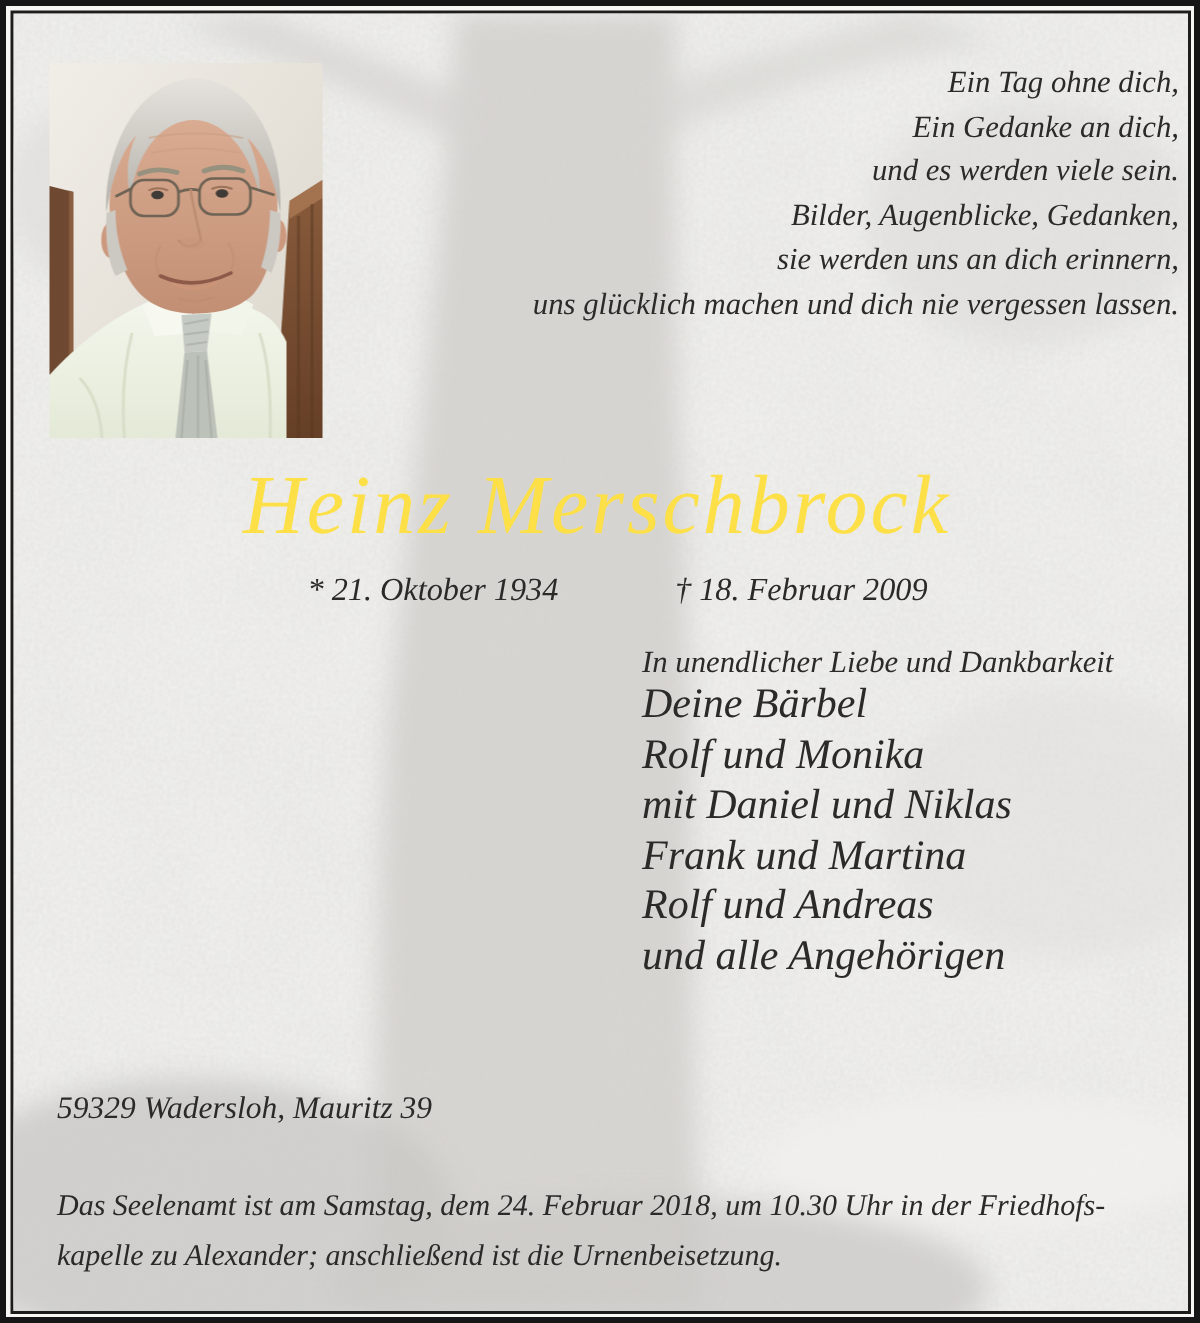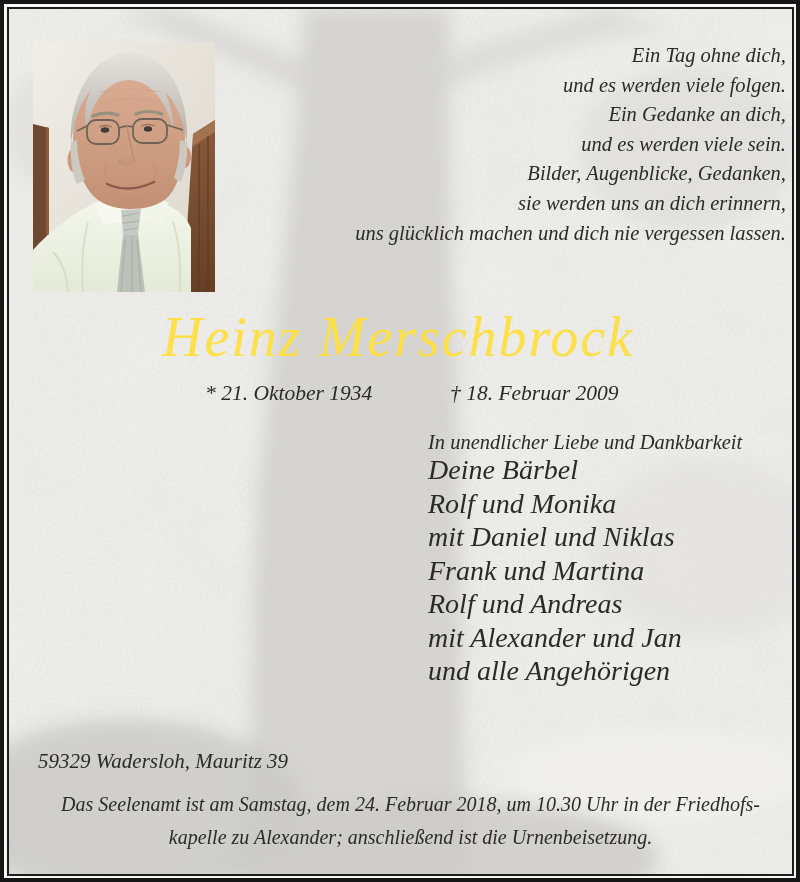--- a/index.html
+++ b/index.html
@@ -31,24 +31,24 @@
   }
   .dates { position:absolute; top:381px; left:0; width:648px; height:30px; font-size:21.5px; }
   .date-birth { position:absolute; left:205px; top:0; white-space:nowrap; }
   .date-death { position:absolute; left:450px; top:0; white-space:nowrap; }
 
   .tribute { position:absolute; left:428px; top:431px; font-size:20.5px; white-space:nowrap; }
 
   .mourners { position:absolute; left:428px; top:453px; font-size:28px; line-height:33.5px; }
   .mourners .line { white-space:nowrap; }
 
-  .address { position:absolute; left:38px; top:726px; font-size:21px; white-space:nowrap;margin-top:23px; }
+  .address { position:absolute; left:38px; top:726px; font-size:21px; white-space:nowrap; }
 
   .service { position:absolute; left:38px; top:788px; width:745px; font-size:20px; line-height:32.5px; }
-  .service .line { white-space:nowrap;text-align:center; }
+  .service .line { white-space:nowrap; }
 </style>
 </head>
 <body>
 
 <div class="page">
 
   <div class="frame-white"></div>
   <div class="frame-line"></div>
 
   <div class="paper">
@@ -168,21 +168,20 @@
         <path d="M74,122 Q68,132 74,142 M119,120 Q126,130 120,140" stroke="#c29175" stroke-width="1.5" fill="none" opacity="0.8"></path>
         <path d="M74,142 Q96,152 121,140" stroke="#8d5a49" stroke-width="2.4" fill="none" stroke-linecap="round"></path>
         <path d="M82,147 Q97,154 112,146" stroke="#cf9577" stroke-width="1.8" fill="none" opacity="0.7"></path>
         <path d="M86,157 Q97,161 109,156" stroke="#bd8c70" stroke-width="1.4" fill="none" opacity="0.6"></path>
       </g>
     </svg>
   </div>
 
   <div class="poem txt">
     <div class="line">Ein Tag ohne dich,</div>
-    <div class="line">und es werden viele folgen.</div>
     <div class="line">Ein Gedanke an dich,</div>
     <div class="line">und es werden viele sein.</div>
     <div class="line">Bilder, Augenblicke, Gedanken,</div>
     <div class="line">sie werden uns an dich erinnern,</div>
     <div class="line">uns glücklich machen und dich nie vergessen lassen.</div>
   </div>
 
   <div class="name">Heinz Merschbrock</div>
 
   <div class="dates txt">
@@ -191,21 +190,20 @@
   </div>
 
   <div class="tribute txt">In unendlicher Liebe und Dankbarkeit</div>
 
   <div class="mourners txt">
     <div class="line">Deine Bärbel</div>
     <div class="line">Rolf und Monika</div>
     <div class="line">mit Daniel und Niklas</div>
     <div class="line">Frank und Martina</div>
     <div class="line">Rolf und Andreas</div>
-    <div class="line">mit Alexander und Jan</div>
     <div class="line">und alle Angehörigen</div>
   </div>
 
   <div class="address txt">59329 Wadersloh, Mauritz 39</div>
 
   <div class="service txt">
     <div class="line">Das Seelenamt ist am Samstag, dem 24. Februar 2018, um 10.30 Uhr in der Friedhofs-</div>
     <div class="line">kapelle zu Alexander; anschließend ist die Urnenbeisetzung.</div>
   </div>
 

